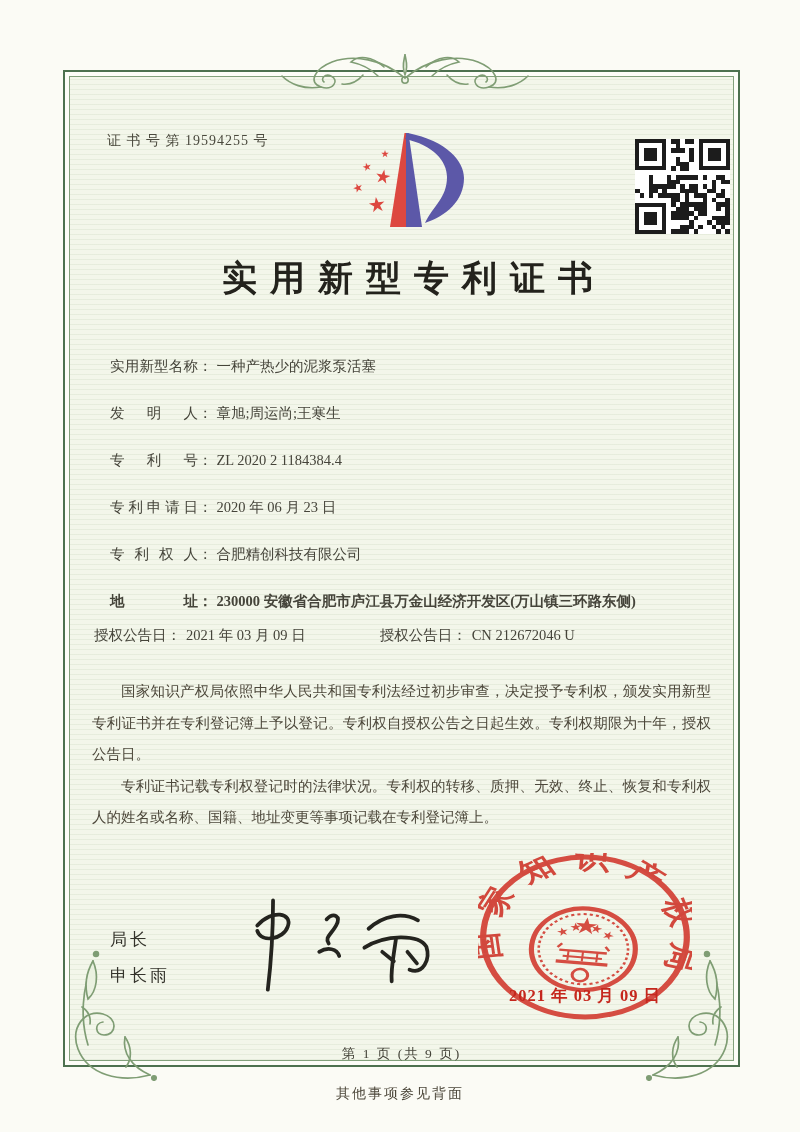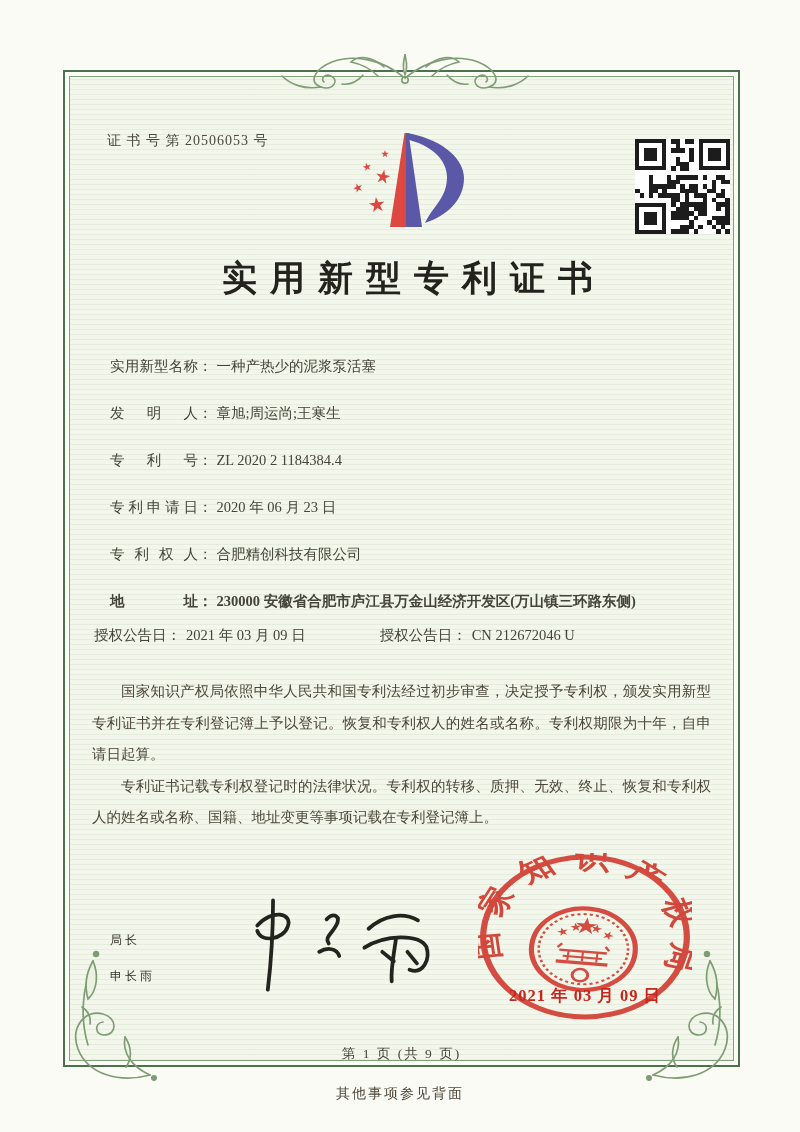--- a/index.html
+++ b/index.html
@@ -65,21 +65,21 @@
   .grant-row .fv { margin-left:5px; }
 
   
   .body-text {
     position:absolute; left:22px; right:22px; top:599px;
     font-size:14.5px; line-height:31.5px; text-align:justify; color:#4c473a;
   }
   .body-text p { text-indent:2em; }
 
   
-  .signer { position:absolute; left:40px; top:845px; font-size:12px; letter-spacing:3px; color:#34332b; line-height:36px; }
+  .signer { position:absolute; left:40px; top:845px; font-size:17px; letter-spacing:3px; color:#34332b; line-height:36px; }
   .signature { position:absolute; left:160px; top:815px; width:210px; height:105px; }
   .seal { position:absolute; left:408px; top:776px; width:214px; height:168px; opacity:.9; }
   .seal-date {
     position:absolute; left:415px; top:908px; width:200px; text-align:center;
     font-size:16.5px; font-weight:bold; letter-spacing:1px; color:#c5271d;
   }
   .page-num { position:absolute; left:0; right:0; top:968px; text-align:center; font-size:13.5px; letter-spacing:2px; color:#45443a; }
   .back-note { position:absolute; left:0; right:0; top:1085px; text-align:center; font-size:14px; letter-spacing:2px; color:#4c473a; }
 </style>
 </head>
@@ -126,21 +126,21 @@
         <path d="M30,96 C22,70 24,40 35,12"></path>
         <path d="M35,12 C41,26 39,42 30,50 C26,36 28,24 35,12" fill="#eaf1e0"></path>
         <path d="M92,126 C74,118 64,104 67,88"></path>
         <path d="M67,88 C74,98 74,110 68,118"></path>
         <path d="M24,58 C30,62 33,68 32,75"></path>
         <circle cx="38" cy="5" r="2.4" fill="#7f9d74"></circle>
         <circle cx="96" cy="129" r="2.2" fill="#7f9d74"></circle>
       </g>
     </svg>
 
-    <div class="cert-no">证 书 号 第 20506053 号</div>
+    <div class="cert-no">证 书 号 第 19594255 号</div>
 
     <svg class="logo" viewBox="0 0 145 120">
       <defs>
         <polygon id="star5" points="0,-1 0.225,-0.31 0.95,-0.31 0.36,0.12 0.59,0.81 0,0.38 -0.59,0.81 -0.36,0.12 -0.95,-0.31 -0.225,-0.31"></polygon>
       </defs>
       <polygon points="62.5,16 64,16 64,110 48,110" fill="#dd4840"></polygon>
       <polygon points="64,16 66.5,16 80,110 64,110" fill="#5c58a8"></polygon>
       <path d="M66,16 C105,24 122,44 122,61 C122,84 104,99 83,106 C91,89 105,81 105,60 C105,44 91,28 63,22 Z" fill="#5c58a8"></path>
       <use href="#star5" transform="translate(43,37) scale(4)" fill="#dd4840"></use>
       <use href="#star5" transform="translate(25,50) scale(4.4) rotate(-14)" fill="#dd4840"></use>
@@ -325,21 +325,21 @@
         </span>
         <span class="pair">
           <span>授权公告日</span>
             <span>：</span>
             <span class="fv">CN 212672046 U</span>
         </span>
       </div>
     </div>
 
     <div class="body-text">
-      <p>国家知识产权局依照中华人民共和国专利法经过初步审查，决定授予专利权，颁发实用新型专利证书并在专利登记簿上予以登记。恢复和专利权人的姓名或名称。专利权期限为十年，自申请日起算。</p>
+      <p>国家知识产权局依照中华人民共和国专利法经过初步审查，决定授予专利权，颁发实用新型专利证书并在专利登记簿上予以登记。专利权自授权公告之日起生效。专利权期限为十年，授权公告日。</p>
       <p>专利证书记载专利权登记时的法律状况。专利权的转移、质押、无效、终止、恢复和专利权人的姓名或名称、国籍、地址变更等事项记载在专利登记簿上。</p>
     </div>
 
     <div class="signer">
       <div>局长</div>
       <div>申长雨</div>
     </div>
 
     <svg class="signature" viewBox="0 0 200 100">
       <g fill="none" stroke="#24241f" stroke-width="3.6" stroke-linecap="round" stroke-linejoin="round">

